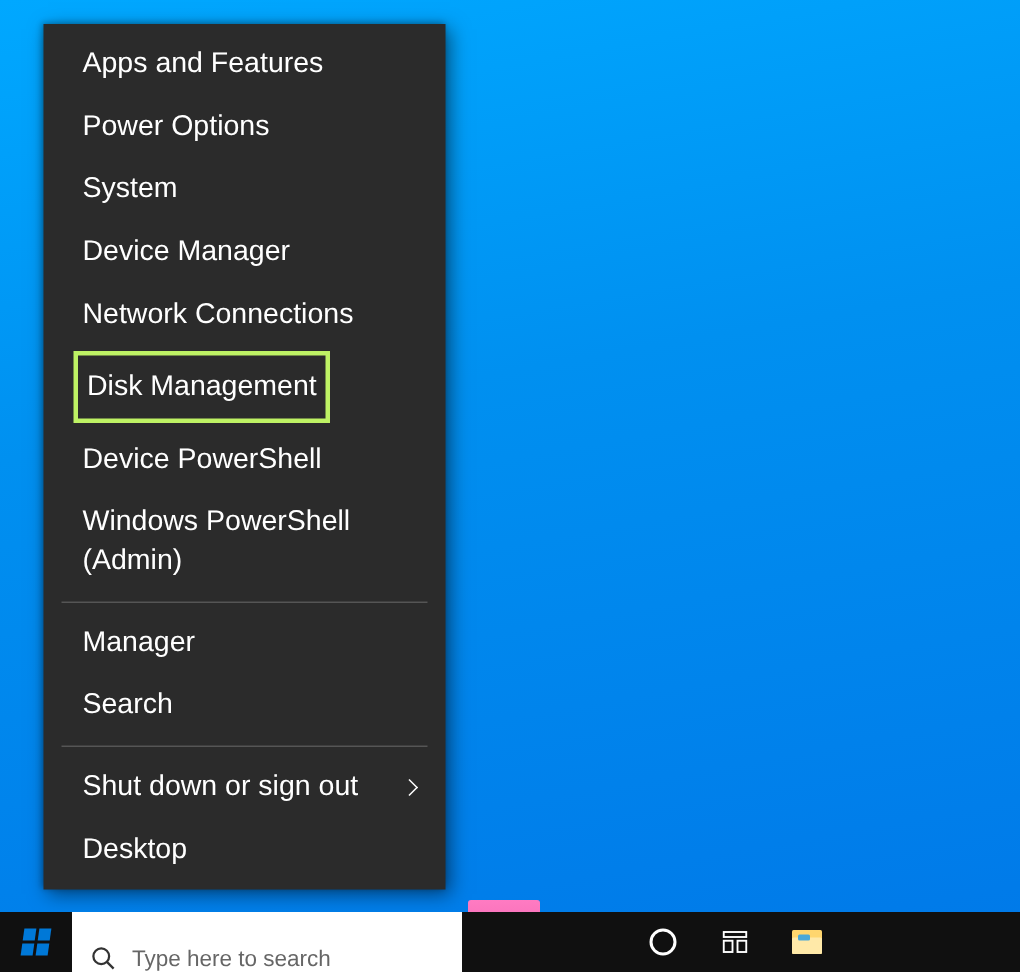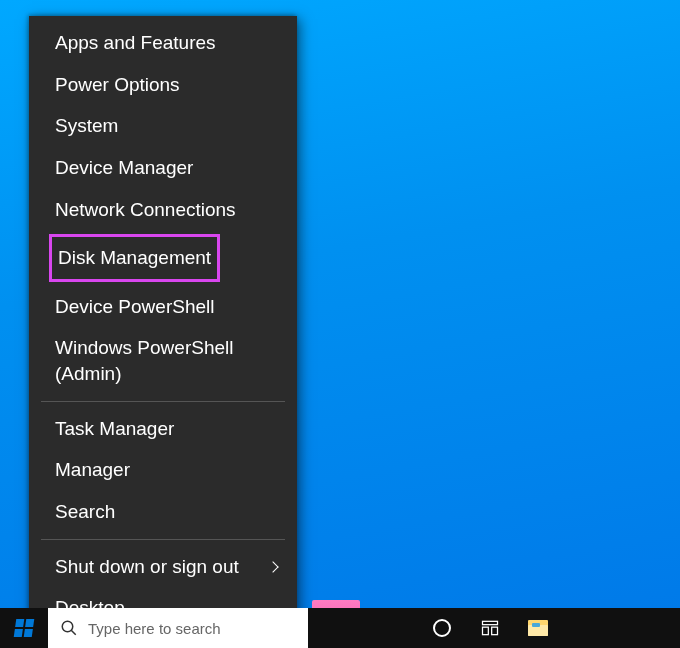--- a/index.html
+++ b/index.html
@@ -21,21 +21,21 @@
     .start-btn {
       width: 48px; height: 40px;
       display: flex; align-items: center; justify-content: center;
     }
     .win-logo { width: 18px; height: 18px; display: grid; grid-template-columns: 1fr 1fr; grid-template-rows: 1fr 1fr; gap: 2px; transform: skewX(-8deg);}
     .win-logo div { background: #0078d7; }
     .searchbox {
       flex: 0 0 260px;
       height: 40px;
       background: #ffffff;
-      display: flex; align-items: center;
+      display: flex; align-items: flex-end;
       padding: 0 12px;
       gap: 10px;
       color: #666;
       font-size: 15px;
     }
     .searchbox svg { width: 18px; height: 18px; stroke: #333; fill: none; stroke-width: 2;}
     .task-gap { flex: 0 0 50px; display:flex; align-items:center; justify-content:center;}
     .task-icons { display: flex; align-items: center; }
     .task-icon { width: 48px; height: 40px; display:flex; align-items:center; justify-content:center; color:#fff; }
     .task-icon svg { width: 20px; height: 20px; }
@@ -80,21 +80,21 @@
       border-top: 1.5px solid #fff;
       transform: rotate(45deg);
       margin-right: 8px;
     }
     .menu-sep {
       height: 1px;
       background: #555;
       margin: 6px 12px;
     }
     .highlight-box {
-      border: 3px solid #d946ef;
+      border: 3px solid #bef264;
       margin: 0 12px 0 20px;
       padding-left: 6px !important;
       padding-right: 6px !important;
       display: inline-flex;
     }
     .highlight-wrap { padding: 4px 0 4px 0; }
   </style>
 </head>
 <body>
 
@@ -123,23 +123,20 @@
     </div>
     <div class="menu-item">
         <span>Device PowerShell</span>
       </div>
     <div class="menu-item">
         <span>Windows PowerShell (Admin)</span>
       </div>
 
     <div class="menu-sep"></div>
 
-    <div class="menu-item">
-        <span>Task Manager</span>
-      </div>
     <div class="menu-item">
         <span>Manager</span>
       </div>
     <div class="menu-item">
         <span>Search</span>
       </div>
 
     <div class="menu-sep"></div>
 
     <div class="menu-item has-chevron">

